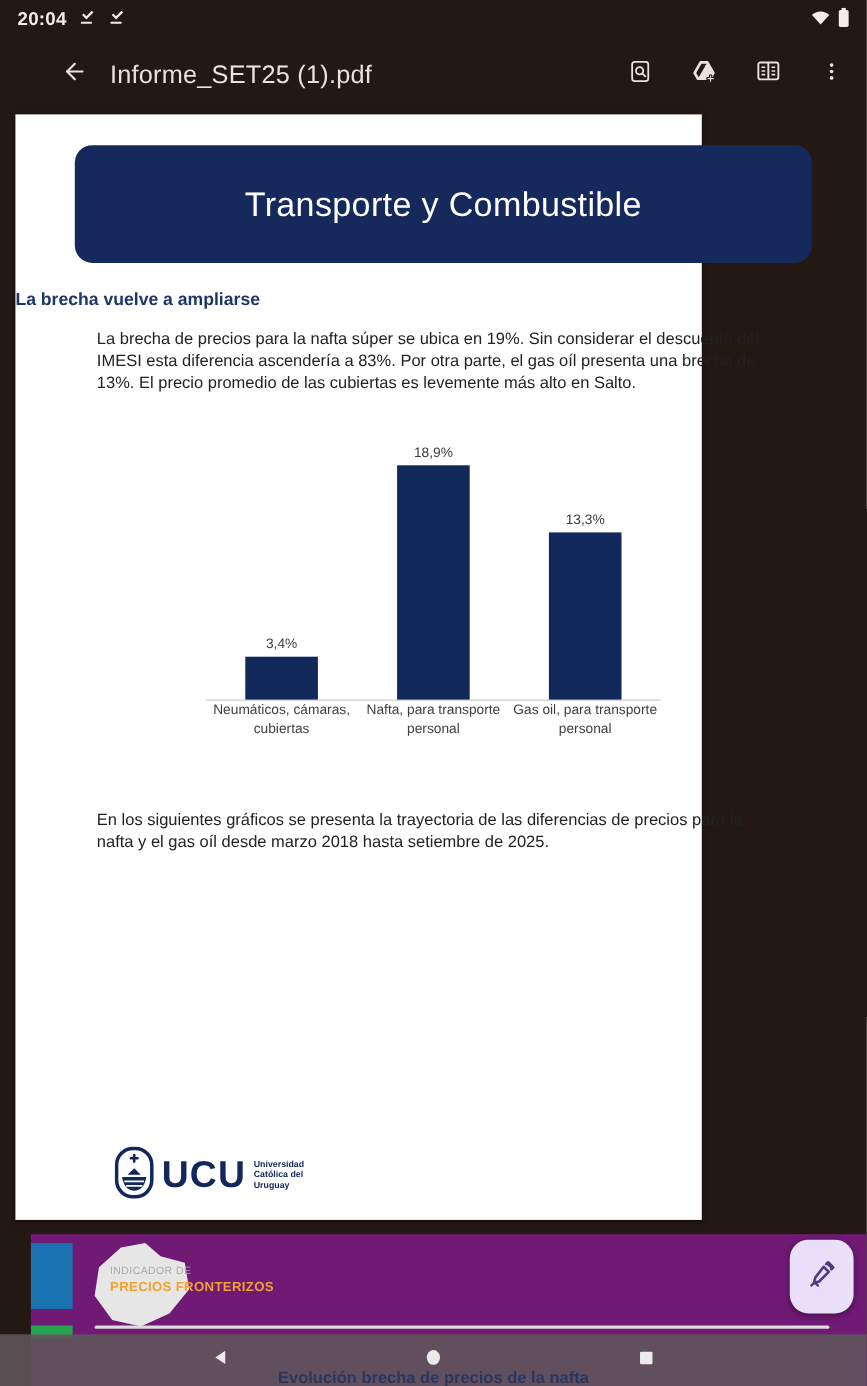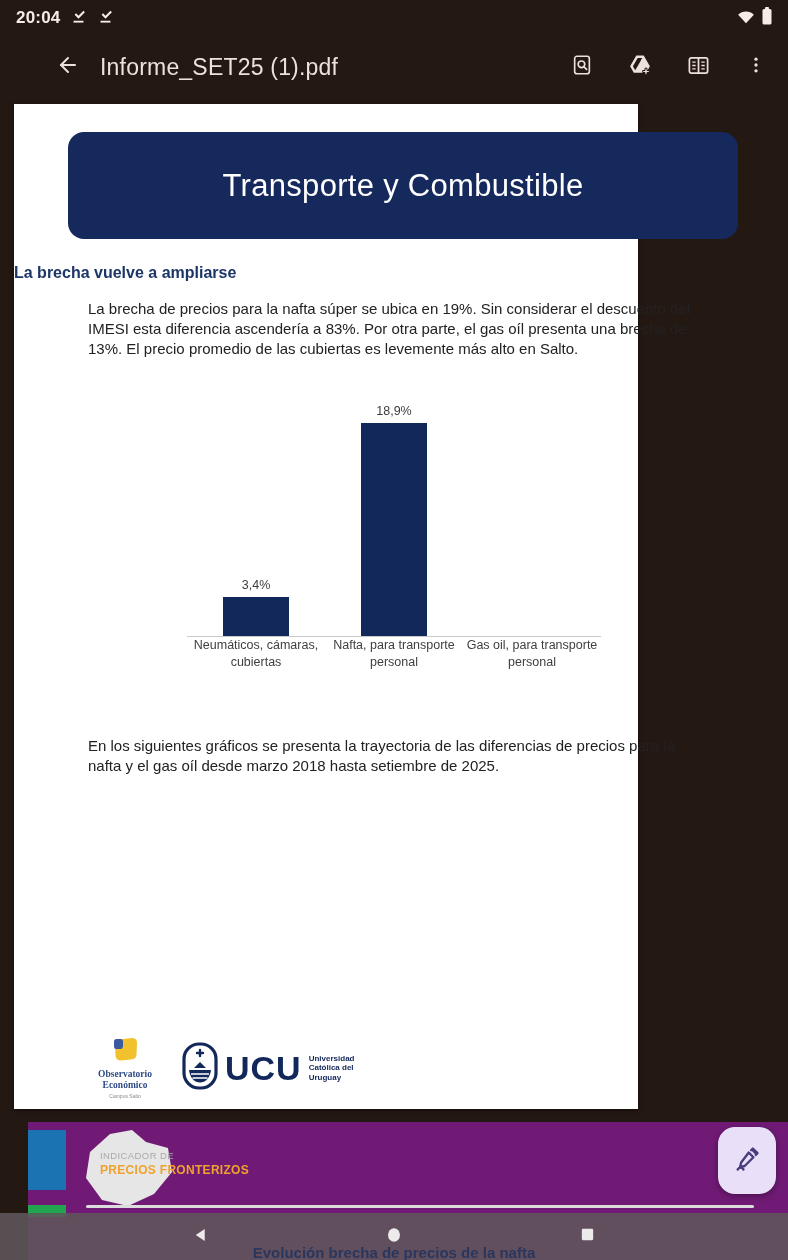--- a/index.html
+++ b/index.html
@@ -178,45 +178,35 @@
   <div class="chart">
     <div class="bar-plot" style="border-bottom-color: rgb(201, 201, 201);">
         <div class="bar-slot">
           <div class="bar-value">3,4%</div>
           <div class="bar" style="height: 39px; background: rgb(18, 39, 90);"></div>
         </div>
         <div class="bar-slot">
           <div class="bar-value">18,9%</div>
           <div class="bar" style="height: 216px; background: rgb(18, 39, 90);"></div>
         </div>
+        <div class="bar-slot">
+          <div class="bar-value">13,3%</div>
+          <div class="bar" style="height: 152px; background: rgb(18, 39, 90);"></div>
+        </div>
       </div>
     <div class="cat-row">
         <div class="cat-cell">Neumáticos, cámaras, cubiertas</div>
         <div class="cat-cell">Nafta, para transporte personal</div>
         <div class="cat-cell">Gas oil, para transporte personal</div>
       </div>
   </div>
 
   <div class="para para-2">En los siguientes gráficos se presenta la trayectoria de las diferencias de precios para la nafta y el gas oíl desde marzo 2018 hasta setiembre de 2025.</div>
 
   <div class="logos">
-    <div class="obs-logo">
-      <span>
-        <svg width="30" height="26" viewBox="0 0 30 26">
-            <path d="M9 2.5 L22 1 Q27 1 27 6 L26.5 18 Q26 22 21 22.5 L11 23.5 Q6 23.5 5.5 18.5 L5 8 Q5 3.5 9 2.5 Z" fill="#f2c12e"></path>
-            <rect x="4" y="2" width="9" height="10" rx="2.5" fill="#3a59a0"></rect>
-            <rect x="12" y="10" width="6" height="6" rx="1.5" fill="#f2c12e"></rect>
-          </svg>
-      </span>
-      <div class="obs-name">
-        <div>Observatorio</div>
-        <div>Económico</div>
-      </div>
-      <div class="obs-campus">Campus Salto</div>
-    </div>
     <div class="ucu-logo">
       <span>
         <svg width="36" height="48" viewBox="0 0 36 48">
             <rect x="2" y="2" width="32" height="44" rx="15" fill="none" stroke="#12275a" stroke-width="3.2"></rect>
             <path d="M18 8v6M15 11h6" stroke="#12275a" stroke-width="2.4" stroke-linecap="round"></path>
             <path d="M18 20l6 6H12z" fill="#12275a"></path>
             <path d="M7 28h22c-1 8-5.5 12.5-11 12.5S8 36 7 28z" fill="#12275a"></path>
             <path d="M9 32h18M10.5 36h15" stroke="#ffffff" stroke-width="1.6"></path>
           </svg>
       </span>

